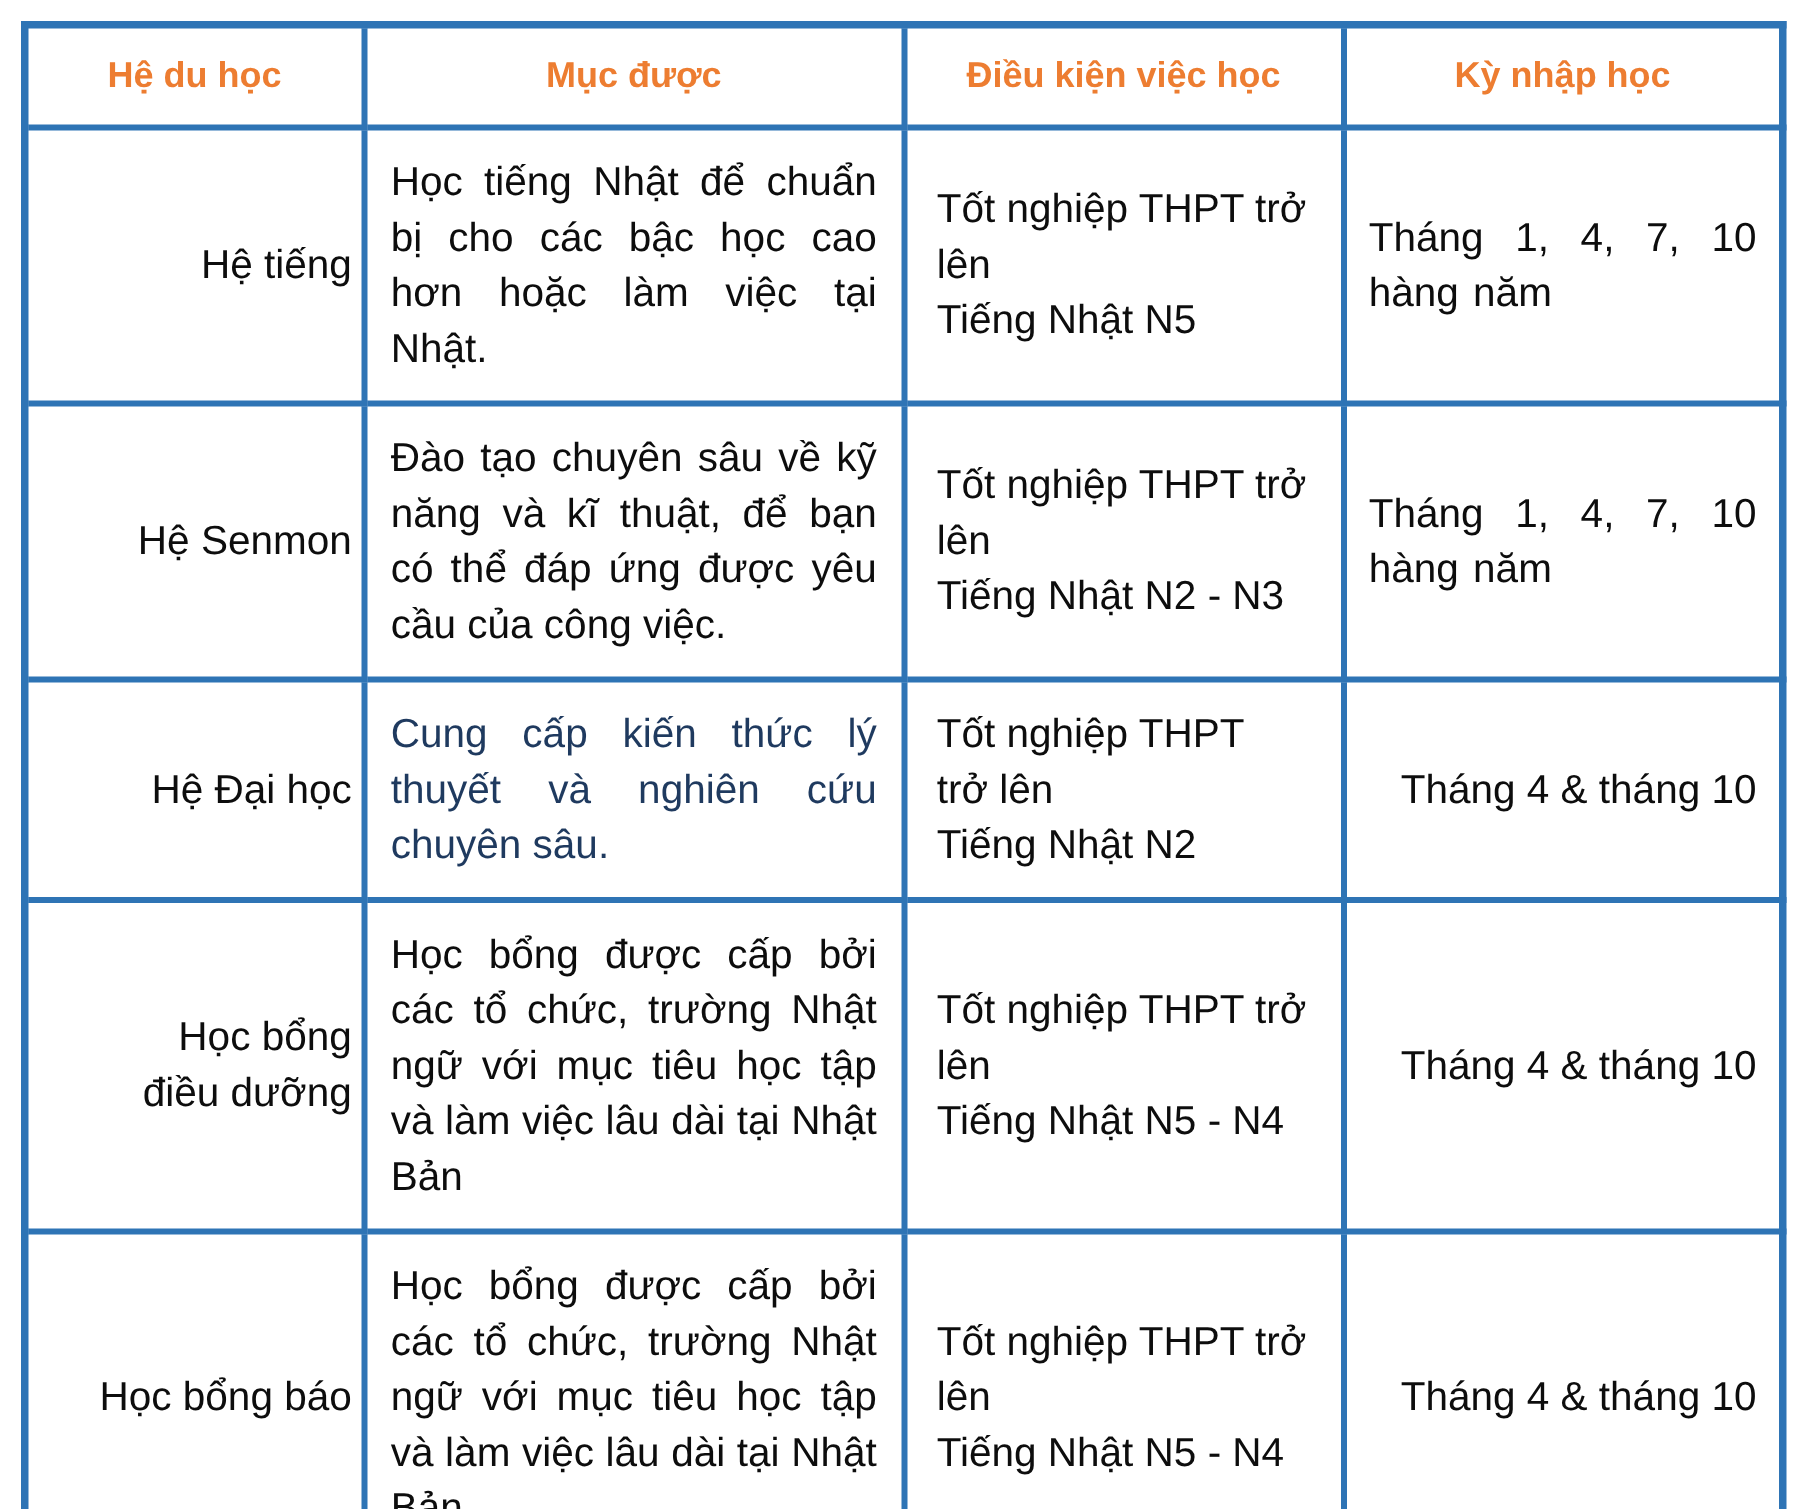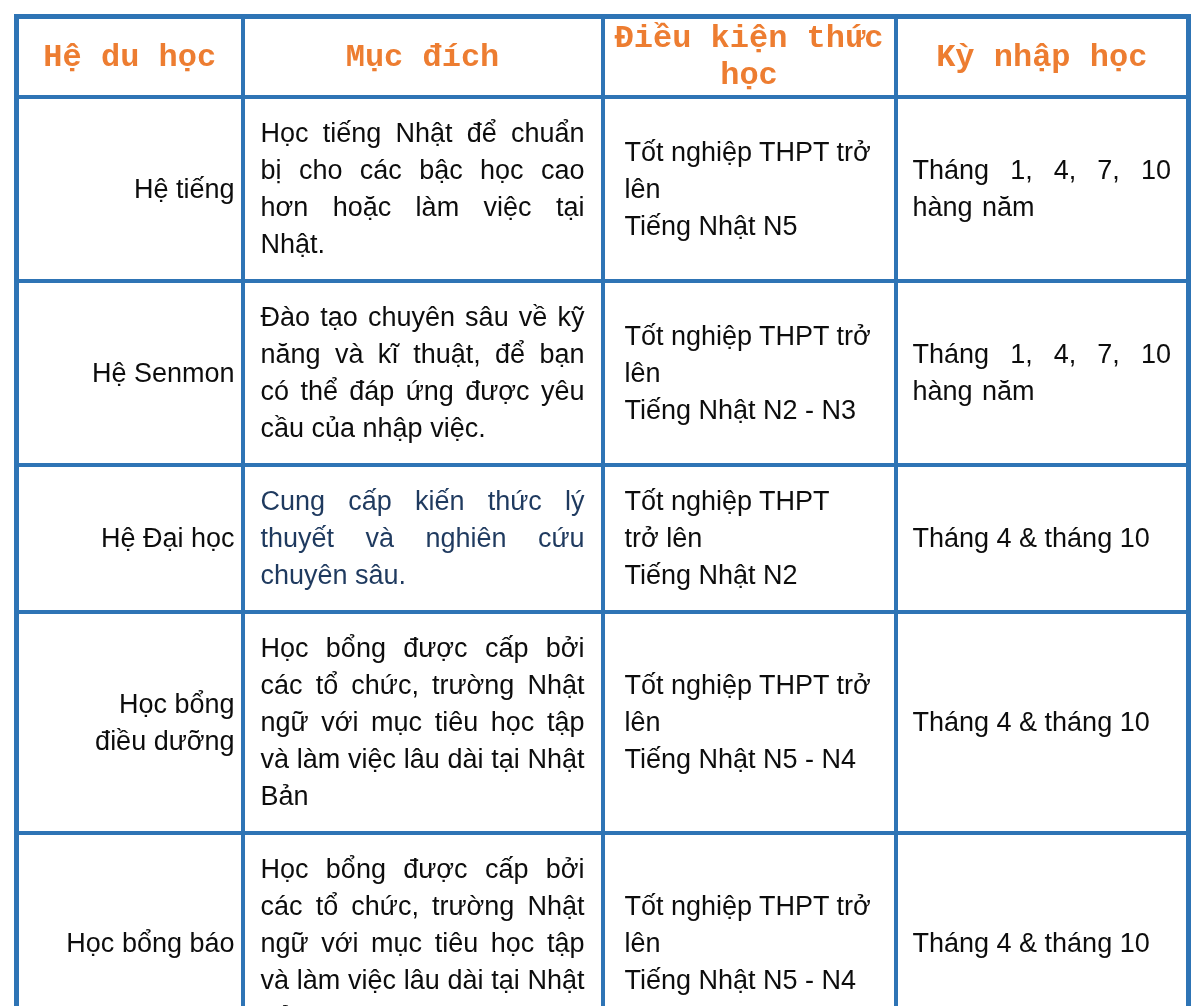--- a/index.html
+++ b/index.html
@@ -37,24 +37,23 @@
   col.c4 { width: 293px; }
   thead tr { height: 68px; }
   tbody tr.r0 { height: 177px; }
   tbody tr.r1 { height: 181px; }
   tbody tr.r2 { height: 140px; }
   tbody tr.r3 { height: 192px; }
   tbody tr.r4 { height: 198px; }
   th {
     color: var(--header-orange, #ED7D31);
     font-weight: bold;
-    font-size: 32px;
+    font-size: 24px;
     text-align: center;
     vertical-align: middle;
-    font-family: Liberation Mono, monospace;
   }
   td {
     font-size: 27px;
     line-height: 37px;
     vertical-align: middle;
   }
   td.program {
     padding-left: 13px;
     padding-right: 6px;
     white-space: pre-line;
@@ -68,57 +67,57 @@
     color: var(--navy-text, #1F3A5F);
   }
   td.conditions {
     padding-left: 20px;
     padding-right: 6px;
     white-space: pre-line;
     text-align: left;
   }
   td.intake {
     padding: 0 15px;
-    text-align: left;
+    text-align: right;
   }
   td.intake.stretch {
     text-align: justify;
     word-spacing: 2px;
   }
 </style>
 </head>
 <body>
 
 <div class="canvas">
   <table class="programs">
     <colgroup>
       <col class="c1">
         <col class="c2">
         <col class="c3">
         <col class="c4">
     </colgroup>
     <thead>
       <tr class="header-row">
         <th>Hệ du học</th>
-        <th>Mục đích</th>
-        <th>Điều kiện thức học</th>
+        <th>Mục được</th>
+        <th>Điều kiện việc học</th>
         <th>Kỳ nhập học</th>
       </tr>
     </thead>
     <tbody>
       <tr class="r0">
         <td class="program">Hệ tiếng</td>
         <td class="purpose">Học tiếng Nhật để chuẩn bị cho các bậc học cao hơn hoặc làm việc tại Nhật.</td>
         <td class="conditions">Tốt nghiệp THPT trở lên
 Tiếng Nhật N5</td>
         <td class="intake stretch">Tháng 1, 4, 7, 10 hàng năm</td>
       </tr>
       <tr class="r1">
         <td class="program">Hệ Senmon</td>
-        <td class="purpose">Đào tạo chuyên sâu về kỹ năng và kĩ thuật, để bạn có thể đáp ứng được yêu cầu của nhập việc.</td>
+        <td class="purpose">Đào tạo chuyên sâu về kỹ năng và kĩ thuật, để bạn có thể đáp ứng được yêu cầu của công việc.</td>
         <td class="conditions">Tốt nghiệp THPT trở lên
 Tiếng Nhật N2 - N3</td>
         <td class="intake stretch">Tháng 1, 4, 7, 10 hàng năm</td>
       </tr>
       <tr class="r2">
         <td class="program">Hệ Đại học</td>
         <td class="purpose navy">Cung cấp kiến thức lý thuyết và nghiên cứu chuyên sâu.</td>
         <td class="conditions">Tốt nghiệp THPT
 trở lên
 Tiếng Nhật N2</td>

